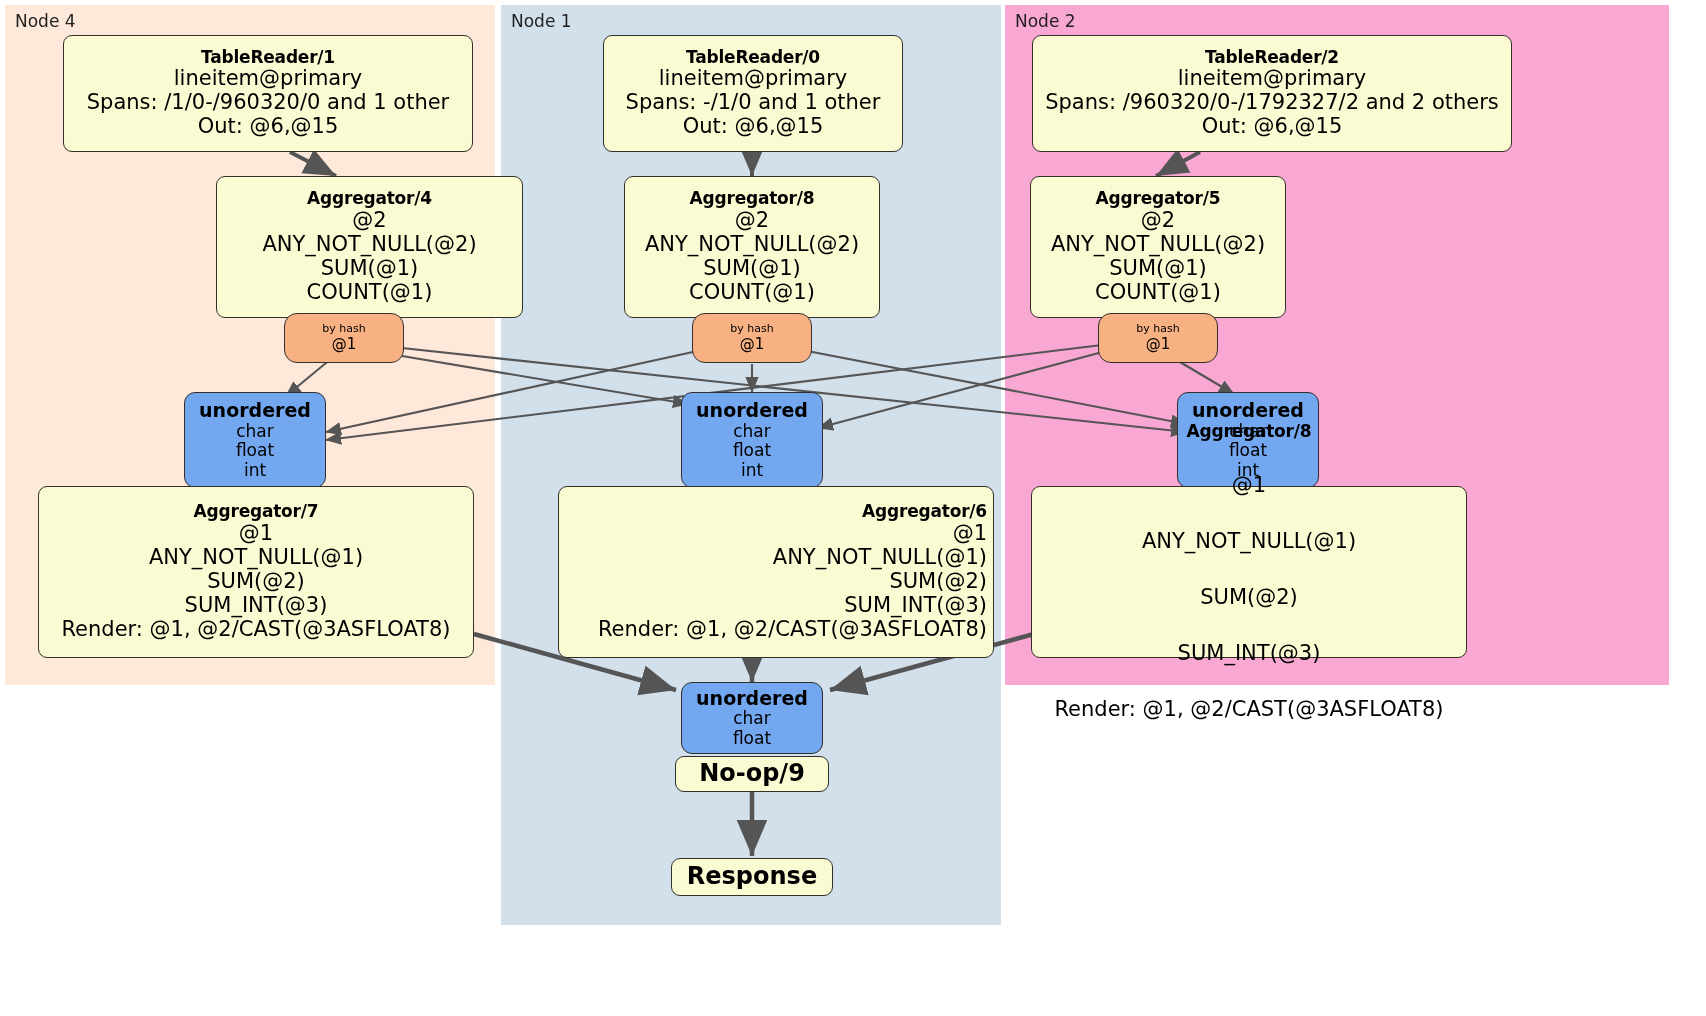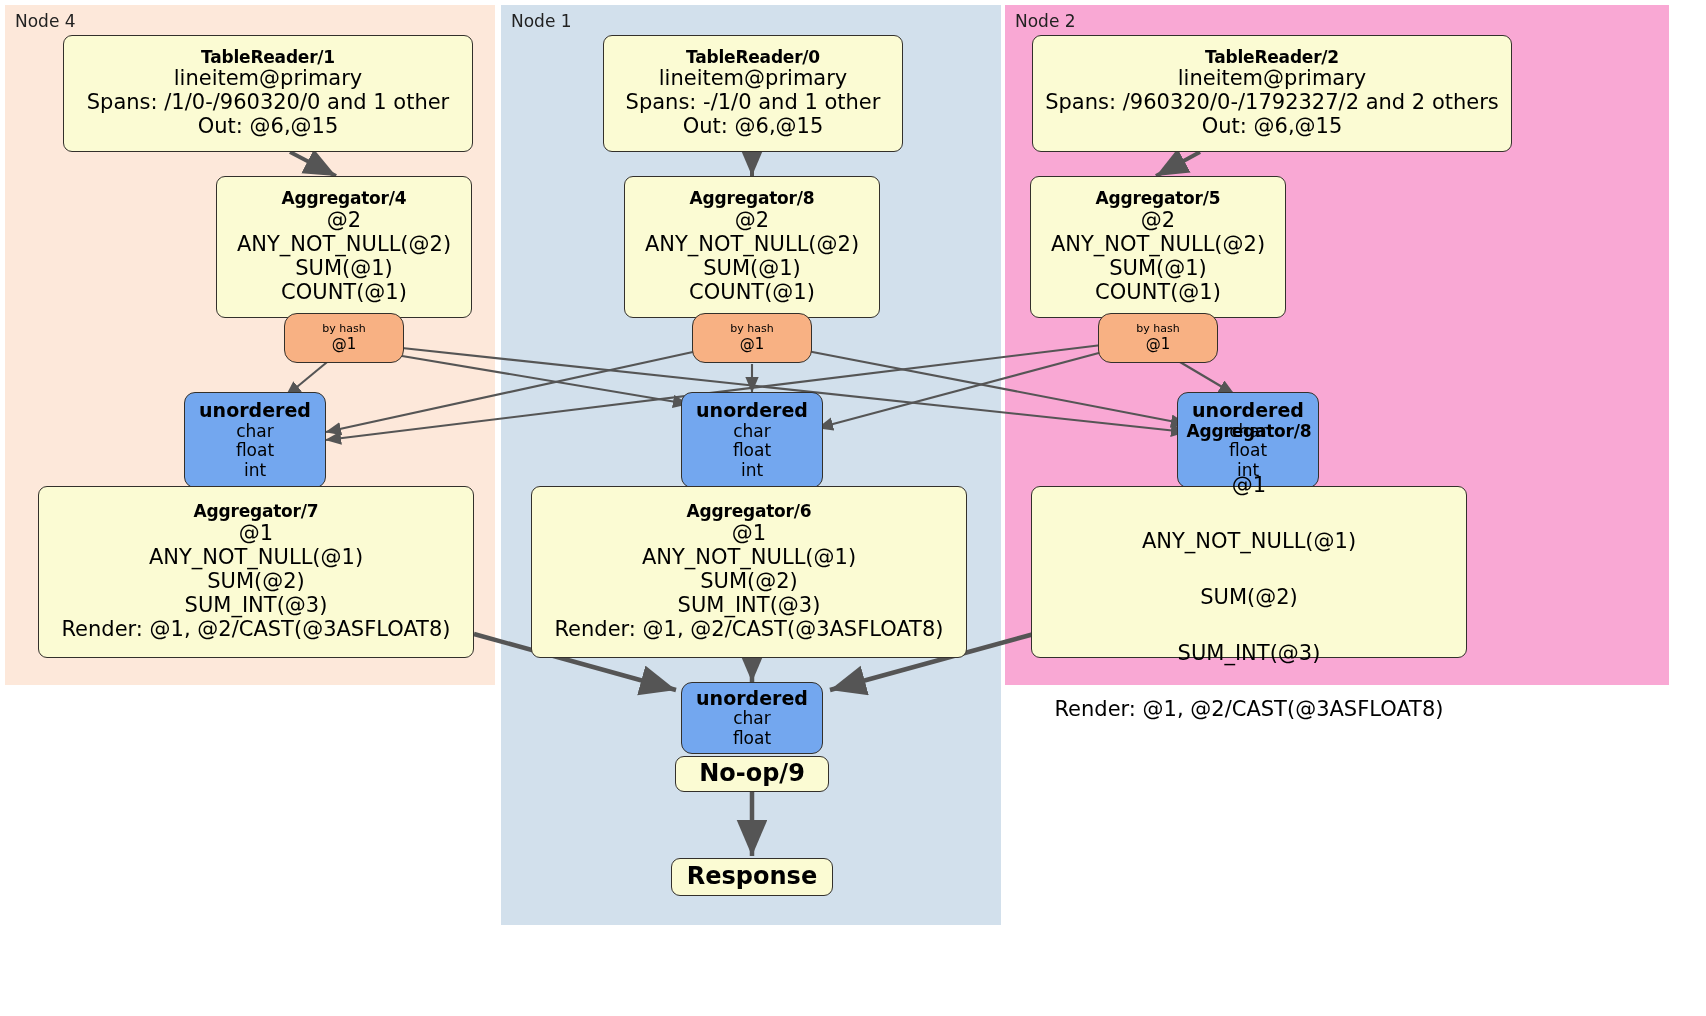--- a/index.html
+++ b/index.html
@@ -117,21 +117,21 @@
     <div class="t-line">Out: @6,@15</div>
   </div>
 
   <div class="gbox proc" style="left:1032px;top:35px;width:480px;height:117px;">
     <div class="t-title">TableReader/2</div>
     <div class="t-line">lineitem@primary</div>
     <div class="t-line">Spans: /960320/0-/1792327/2 and 2 others</div>
     <div class="t-line">Out: @6,@15</div>
   </div>
 
-  <div class="gbox proc" style="left:216px;top:176px;width:256px;height:142px;">
+  <div class="gbox proc" style="left:216px;top:176px;width:307px;height:142px;">
     <div class="t-title">Aggregator/4</div>
     <div class="t-line">@2</div>
     <div class="t-line">ANY_NOT_NULL(@2)</div>
     <div class="t-line">SUM(@1)</div>
     <div class="t-line">COUNT(@1)</div>
   </div>
 
   <div class="gbox proc" style="left:624px;top:176px;width:256px;height:142px;">
     <div class="t-title">Aggregator/8</div>
     <div class="t-line">@2</div>
@@ -186,21 +186,21 @@
 
   <div class="gbox proc" style="left:38px;top:486px;width:436px;height:172px;">
     <div class="t-title">Aggregator/7</div>
     <div class="t-line">@1</div>
     <div class="t-line">ANY_NOT_NULL(@1)</div>
     <div class="t-line">SUM(@2)</div>
     <div class="t-line">SUM_INT(@3)</div>
     <div class="t-line">Render: @1, @2/CAST(@3ASFLOAT8)</div>
   </div>
 
-  <div class="gbox proc" style="left:531px;top:486px;width:436px;height:172px;">
+  <div class="gbox proc" style="left:558px;top:486px;width:436px;height:172px;text-align:right;">
     <div class="t-title">Aggregator/6</div>
     <div class="t-line">@1</div>
     <div class="t-line">ANY_NOT_NULL(@1)</div>
     <div class="t-line">SUM(@2)</div>
     <div class="t-line">SUM_INT(@3)</div>
     <div class="t-line">Render: @1, @2/CAST(@3ASFLOAT8)</div>
   </div>
 
   <div class="gbox proc" style="left:1031px;top:486px;width:436px;height:172px;gap:32px;">
     <div class="t-title">Aggregator/8</div>

